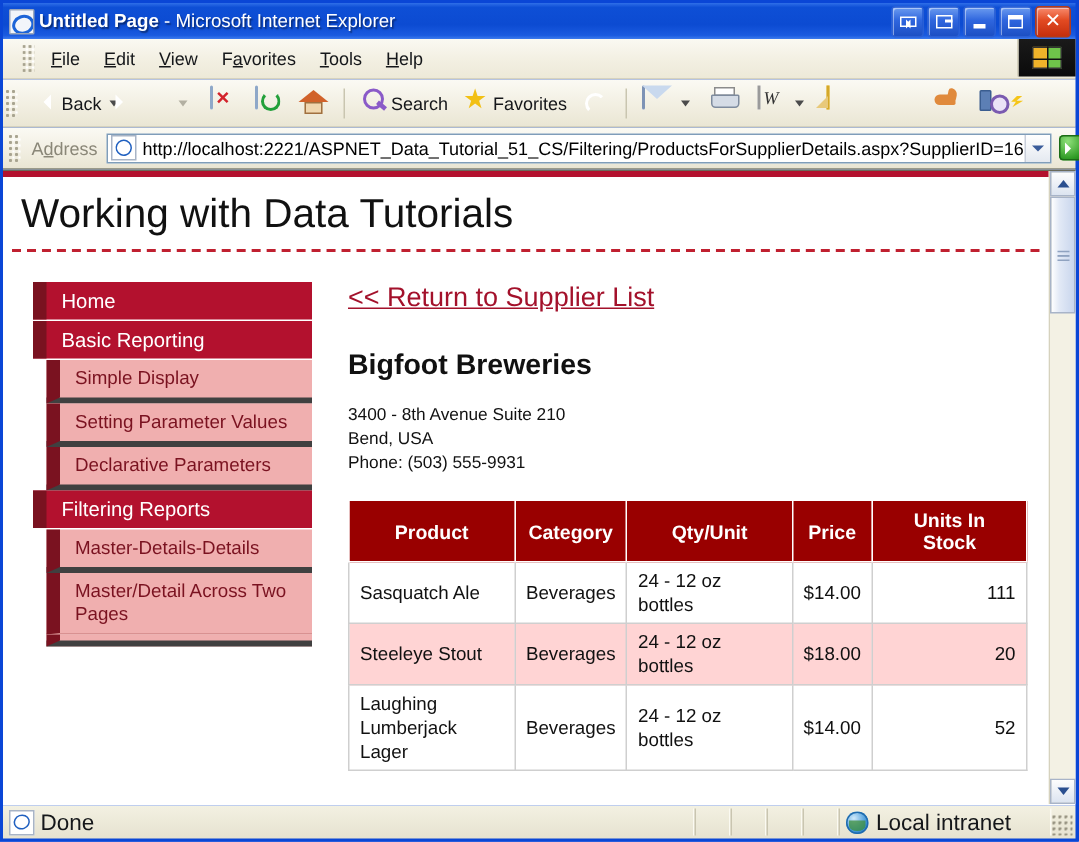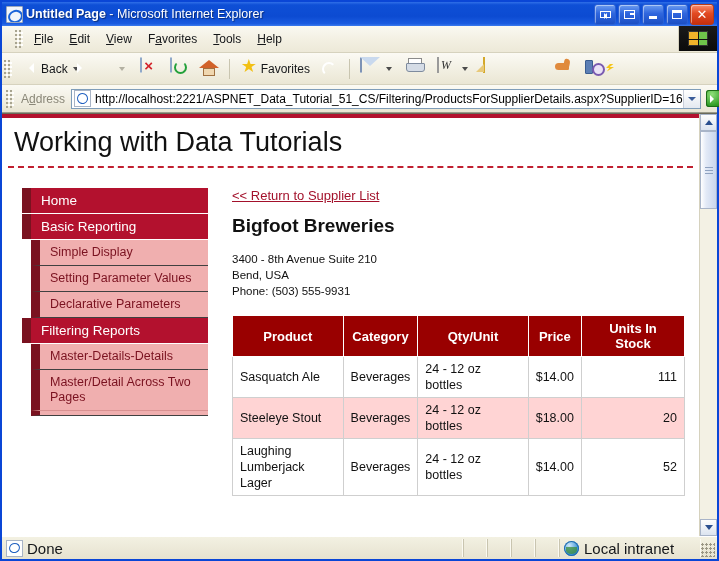--- a/index.html
+++ b/index.html
@@ -262,29 +262,29 @@
     flex:0 0 186px;margin-left:20px;
   }
   .nav-header{
     background:#B3112E;color:#fff;font-size:13.5px;
     padding:5px 0 5px 10px;border-left:9px solid #7A1220;
     margin-bottom:1px;white-space:nowrap;
   }
   .nav-sub{
     background:#F0AFAF;color:#7A1220;font-size:12.5px;
     padding:5px 6px 5px 10px;border-left:9px solid #7A1220;
-    margin-left:9px;border-bottom:1px solid #404040;line-height:15px;
+    margin-left:9px;border-bottom:4px solid #404040;line-height:15px;
   }
   .nav-sub.last{border-bottom:1px solid #D99191;}
   
   .main{
     flex:1 1 auto;padding-left:24px;padding-right:14px;
   }
   .ret-link{
-    color:#A3112B;font-size:13px;text-decoration:underline;display:inline-block;margin-bottom:12px;
+    color:#A3112B;font-size:18px;text-decoration:underline;display:inline-block;margin-bottom:24px;
   }
   .supplier-name{
     font-size:19px;font-weight:bold;color:#111;margin:0 0 14px 0;
     font-family:"Liberation Sans",sans-serif;
   }
   .addr-line{font-size:11.5px;color:#111;line-height:16px;}
   .grid{
     border-collapse:collapse;margin-top:16px;font-size:12.5px;
     border:1px solid #9A9A9A;
   }
@@ -408,20 +408,24 @@
     <span class="tbtn">
         <span class="ic"><span class="ic-stop"></span></span>
       </span>
     <span class="tbtn">
         <span class="ic"><span class="ic-ref"></span></span>
       </span>
     <span class="tbtn">
         <span class="ic"><span class="ic-home"></span></span>
       </span>
     <span class="sep"></span>
+    <span class="tbtn">
+      <span class="ic"><span class="ic-search"></span></span>
+      <span>Search</span>
+    </span>
     <span class="tbtn">
       <span class="ic"><span class="ic-star">★</span></span>
       <span>Favorites</span>
     </span>
     <span class="tbtn">
         <span class="ic"><span class="ic-hist"></span></span>
       </span>
     <span class="sep"></span>
     <span class="tbtn">
       <span class="ic"><span class="ic-mail"></span></span>

